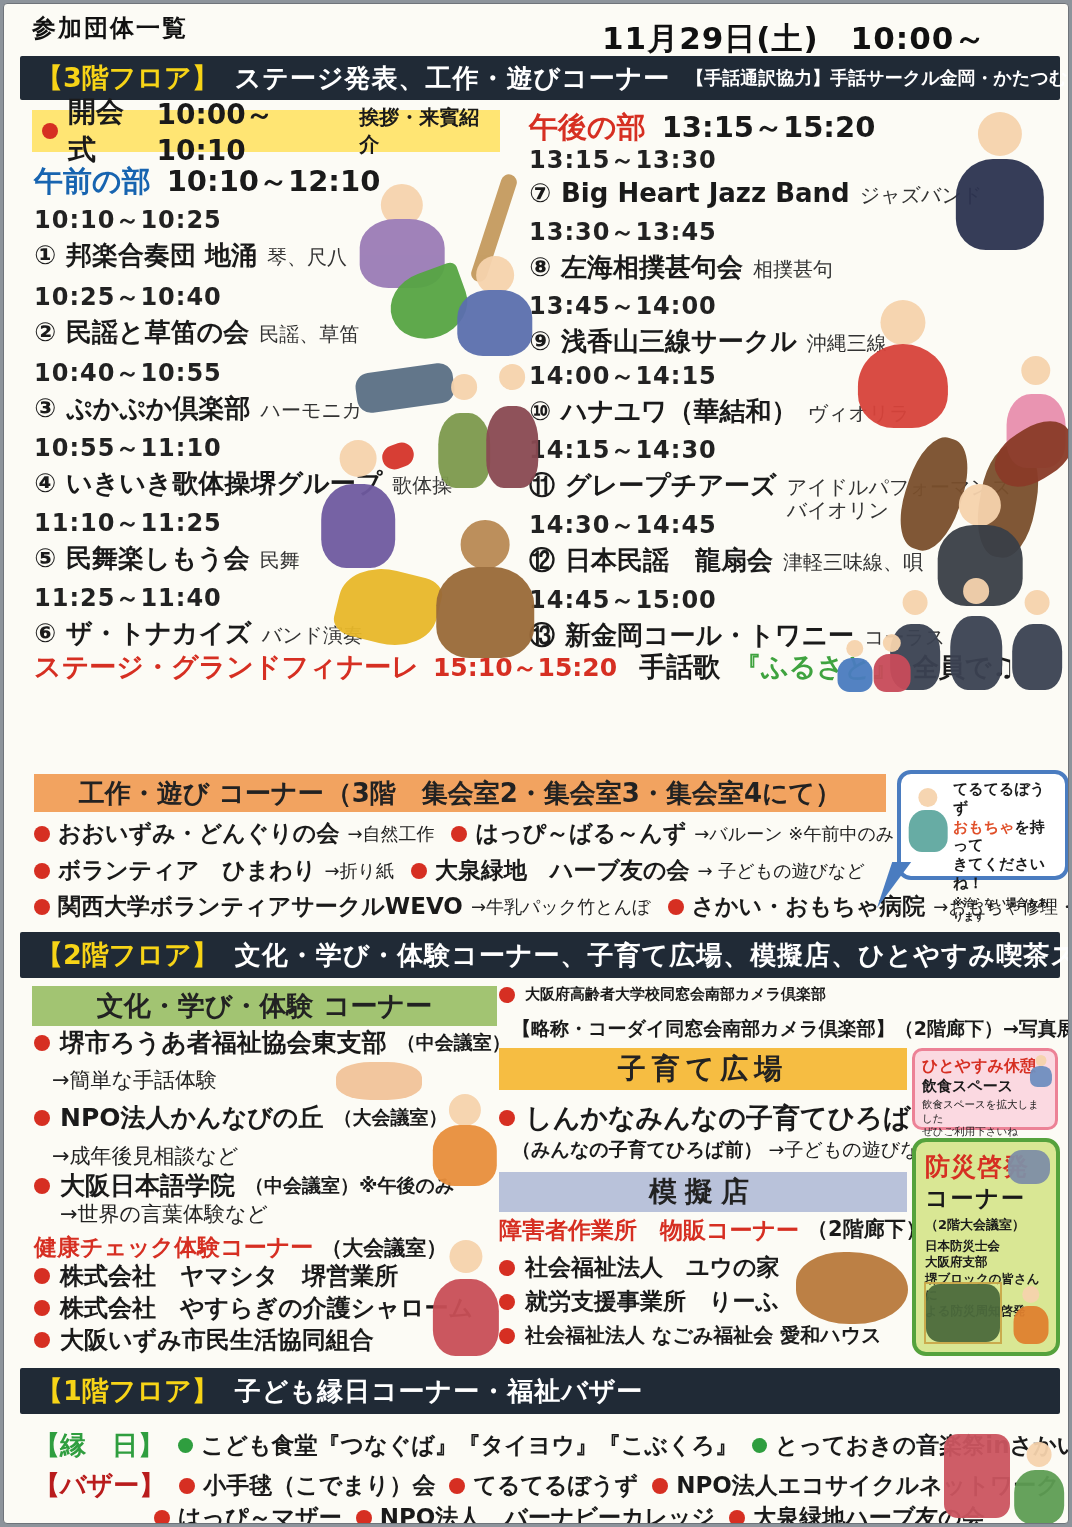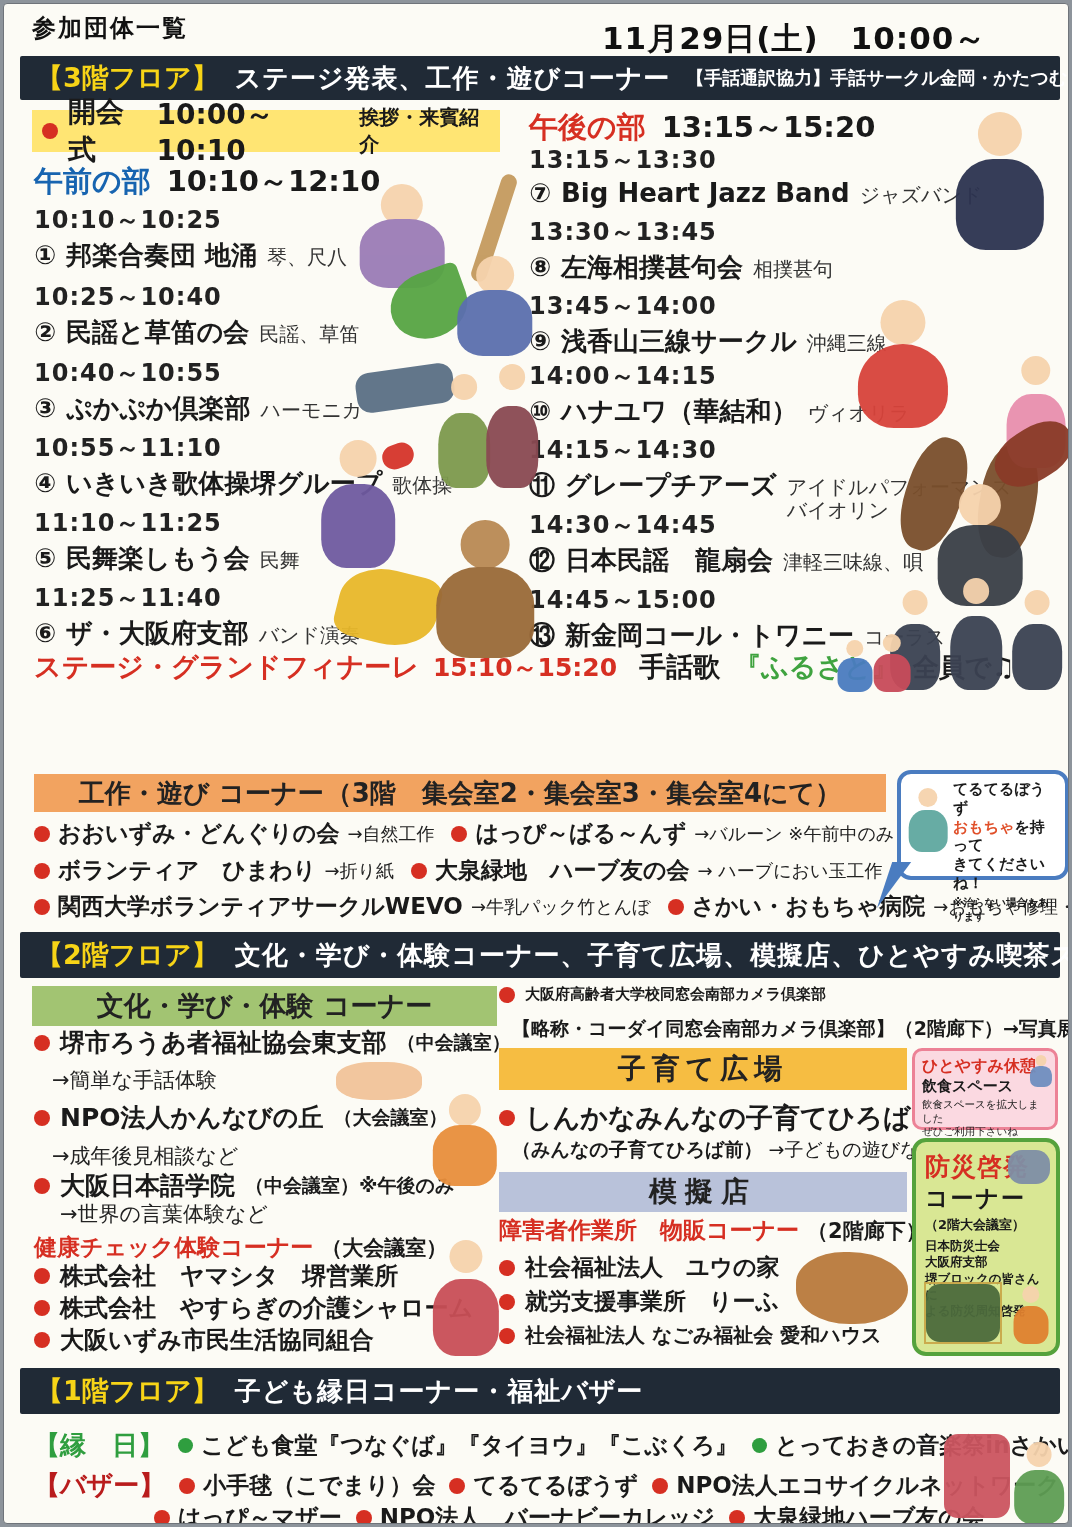--- a/index.html
+++ b/index.html
@@ -81,21 +81,21 @@
   .cameraname{left:495px;top:981px;width:575px;display:flex;align-items:center;gap:10px;white-space:nowrap}
   .cameraname .bname{font-size:15px}
   .camerasub{left:508px;top:1012px;font-size:19px;font-weight:bold;white-space:nowrap}
 
   .kosoband{left:495px;top:1044px;width:408px;height:42px;background:#f6bd42;font-size:28px;letter-spacing:6px}
   .kososub{left:508px;top:1133px;display:flex;gap:6px;align-items:baseline;white-space:nowrap}
   .kososub .k1{font-size:19px;font-weight:bold}
   .kososub .k2{font-size:19px;font-weight:normal}
 
   .mogiband{left:495px;top:1168px;width:408px;height:40px;background:#b9c2da;font-size:28px;letter-spacing:8px}
-  .mogisub{left:495px;top:1211px;display:flex;gap:8px;align-items:center;white-space:nowrap}
+  .mogisub{left:495px;top:1211px;display:flex;gap:8px;align-items:flex-start;white-space:nowrap}
   .mogisub .mr{color:#d62f22;font-size:23px;font-weight:bold}
   .mogisub .mb{font-size:21px;font-weight:bold}
 
   
   .restbox{left:908px;top:1044px;width:146px;height:82px;background:#fbd9e1;border:3px solid #ec8296;border-radius:10px;box-sizing:border-box;padding:5px 7px}
   .restbox .rt{color:#d62f22;font-size:16px;font-weight:bold}
   .restbox .rs{font-size:15px;font-weight:bold}
   .restbox .rn{font-size:10.5px;white-space:pre-line;line-height:1.3;margin-top:2px}
 
   .bousaibox{left:908px;top:1134px;width:148px;height:218px;background:#d9e794;border:4px solid #55a23c;border-radius:14px;box-sizing:border-box;padding:8px 9px}
@@ -182,21 +182,21 @@
     <div class="pline">
           <span class="pnum">⑤</span>
           <span class="pname">民舞楽しもう会</span>
           <span class="pgenre">民舞</span>
         </div>
   </div>
   <div class="pitem" style="left:30px;top:578px">
     <div class="ptime">11:25～11:40</div>
     <div class="pline">
           <span class="pnum">⑥</span>
-          <span class="pname">ザ・大阪府支部</span>
+          <span class="pname">ザ・トナカイズ</span>
           <span class="pgenre">バンド演奏</span>
         </div>
   </div>
 
   <div class="abs seclabel" style="left:525px;top:104px">
     <span class="red">午後の部</span>
     <span>13:15～15:20</span>
   </div>
 
   <div class="pitem" style="left:525px;top:140px">
@@ -284,21 +284,21 @@
   </div>
   <div class="crow" style="top:851px">
     <span class="centry">
           <span class="dot"></span>
           <span class="cname">ボランティア　ひまわり</span>
           <span class="cdesc">→折り紙</span>
         </span>
     <span class="centry">
           <span class="dot"></span>
           <span class="cname">大泉緑地　ハーブ友の会</span>
-          <span class="cdesc">→ ハーブにおい玉工作</span>
+          <span class="cdesc">→ 子どもの遊びなど</span>
         </span>
   </div>
   <div class="crow" style="top:887px">
     <span class="centry">
           <span class="dot"></span>
           <span class="cname">関西大学ボランティアサークルWEVO</span>
           <span class="cdesc">→牛乳パック竹とんぼ</span>
         </span>
     <span class="centry">
           <span class="dot"></span>

